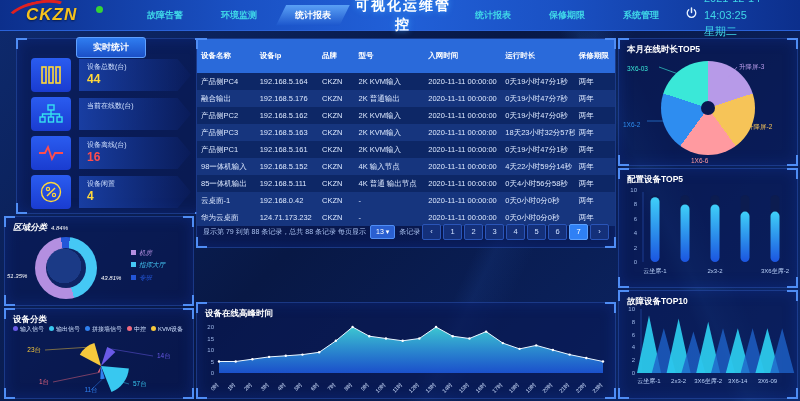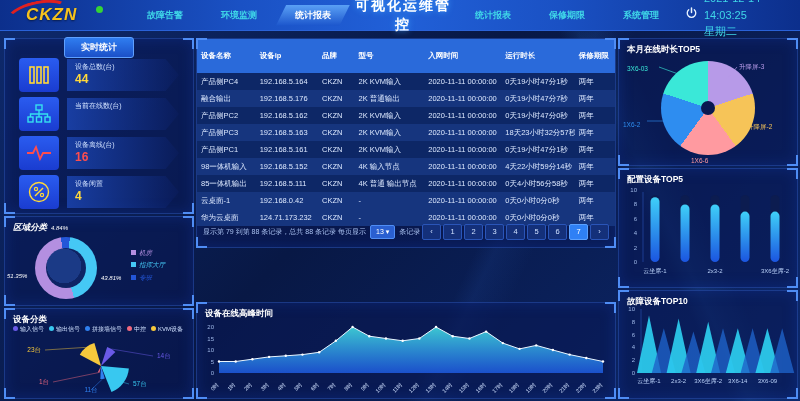--- a/index.html
+++ b/index.html
@@ -108,21 +108,21 @@
         <path d="M7 1 L7 6" stroke="#eaf4ff" stroke-width="1.6" fill="none" stroke-linecap="round"></path>
         <path d="M4 3 A4.6 4.6 0 1 0 10 3" stroke="#eaf4ff" stroke-width="1.4" fill="none" stroke-linecap="round"></path>
       </svg>
     </div>
     <div class="time-block">
       <div>2021-12-14 14:03:25</div>
       <div>星期二</div>
     </div>
   </header>
 
-  <section class="panel" style="left:4px;top:38px;width:188px;height:174px;">
+  <section class="panel" style="left:16px;top:38px;width:188px;height:174px;">
     <i class="tl"></i>
       <i class="tr"></i>
       <i class="bl"></i>
       <i class="br"></i>
     <div class="stats-badge">实时统计</div>
     <div id="statCards">
         <div class="stat-card" style="top: 18px;">
           <div class="stat-icon">
             <svg width="22" height="20" viewBox="0 0 22 20">
               <g stroke="#ffd83a" stroke-width="1.6" fill="none">

